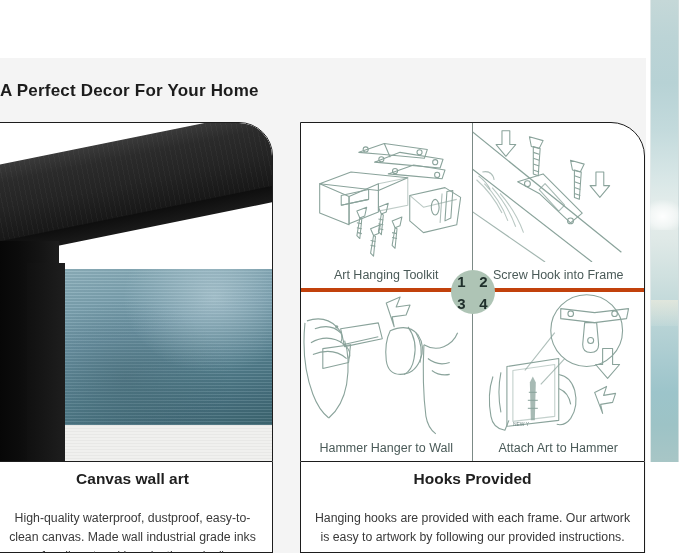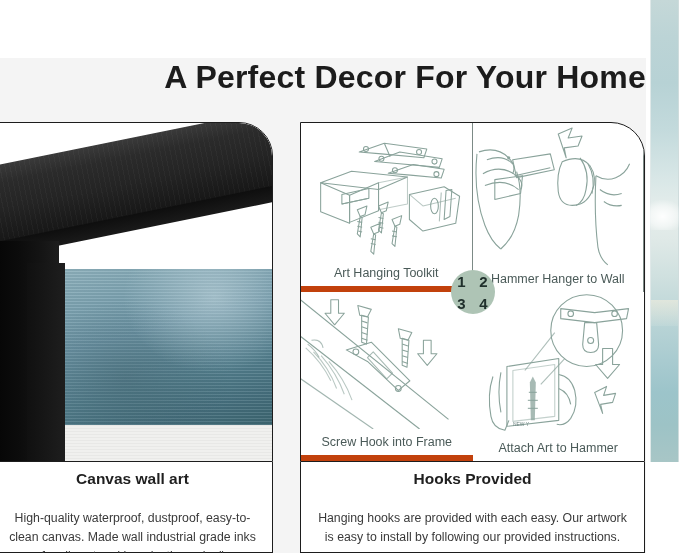--- a/index.html
+++ b/index.html
@@ -33,23 +33,23 @@
     background:radial-gradient(ellipse at 40% 55%, rgba(255,255,255,.95) 0%, rgba(255,255,255,.5) 45%, rgba(255,255,255,0) 75%);
   }
   .right-strip .horizon {
     position:absolute; left:0; top:300px; width:100%; height:26px;
     background:linear-gradient(to bottom, rgba(247,240,222,.55), rgba(210,226,224,.25));
   }
   .right-strip-below { position:absolute; left:650px; top:462px; width:29px; height:91px; background:#ffffff; }
 
   
   .title {
-    position:absolute; left:0; top:59px; width:646px;
-    text-align:right;
-    font-size:32px; font-weight:bold; color:#1c1c1c;
+    position:absolute; left:0; top:81px; width:646px;
+    text-align:left;
+    font-size:17px; font-weight:bold; color:#1c1c1c;
     letter-spacing:.2px;
   }
 
   
   .card-left {
     position:absolute; left:-8px; top:122px; width:281px; height:340px;
     background:#ffffff;
     border:1px solid #1d1d1d;
     border-top-right-radius:34px;
     overflow:hidden;
@@ -117,21 +117,21 @@
     overflow:hidden;
   }
   .grid {
     position:absolute; inset:0;
     display:grid;
     grid-template-columns:1fr 1fr;
     grid-template-rows:1fr 1fr;
   }
   .panel { position:relative; overflow:hidden; }
   .panel.b-r { border-right:1px solid #7c8a86; }
-  .panel.b-b { border-bottom:6px solid #c2410c; }
+  .panel.b-b { border-bottom:4px solid #c2410c; }
   .panel-art { position:absolute; left:0; top:0; right:0; bottom:26px; }
   .panel-art svg { width:100%; height:100%; display:block; }
   .panel-label {
     position:absolute; left:0; right:0; bottom:6px;
     text-align:center;
     font-size:12.5px; color:#4a5a58; white-space:nowrap;
   }
   .center-badge {
     position:absolute; left:50%; top:50%; width:44px; height:44px;
     margin-left:-22px; margin-top:-22px;
@@ -243,20 +243,58 @@
             <path d="M110 74 l36 -8 l16 10 l-4 28 l-34 8 l-14 -12 z"></path>
             <path d="M110 74 l14 12 l34 -8" opacity=".6"></path>
             <path d="M143 72 l-2 30" opacity=".7"></path>
             <ellipse cx="136" cy="86" rx="4" ry="8"></ellipse>
             <path d="M148 70 l-2 30 l6 -3 l2 -28 z"></path>
           </svg>
         </div>
         <div class="panel-label">Art Hanging Toolkit</div>
       </div>
 
+      <div class="panel b-b">
+        <div class="panel-art">
+          <svg viewBox="0 0 172 142" fill="none" stroke="#8aa39b" stroke-width="1.1" stroke-linejoin="round">
+
+            <path d="M-6 6 L150 132" stroke-width="1.2"></path>
+            <path d="M-6 44 L120 142" stroke-width="1.2"></path>
+            <path d="M-6 88 L72 142" stroke-width="1.2" opacity=".8"></path>
+
+            <path d="M2 58 q16 14 26 34" opacity=".6"></path>
+            <path d="M10 62 q16 16 24 38" opacity=".6"></path>
+            <path d="M18 66 q16 18 24 40" opacity=".6"></path>
+            <path d="M26 72 q16 18 24 40" opacity=".6"></path>
+            <path d="M4 54 q8 6 12 14" opacity=".7"></path>
+            <path d="M8 50 q10 -2 12 8" opacity=".7"></path>
+
+            <path d="M44 60 l26 -8 l40 40 l-12 10 l-32 -30 z"></path>
+            <circle cx="54" cy="62" r="3"></circle>
+            <circle cx="98" cy="100" r="3"></circle>
+            <path d="M66 68 l20 22 l6 -6 l-20 -22 z" opacity=".75"></path>
+
+            <g>
+              <path d="M56 14 l14 4 l-4 8 l-8 -2 z"></path>
+              <path d="M60 24 l0 28 l5 2 l2 -28 z"></path>
+              <path d="M60 30 l6 2 M60 36 l6 2 M60 42 l6 2 M60 48 l6 2"></path>
+            </g>
+            <g>
+              <path d="M98 38 l14 4 l-4 8 l-8 -2 z"></path>
+              <path d="M102 48 l0 28 l5 2 l2 -28 z"></path>
+              <path d="M102 54 l6 2 M102 60 l6 2 M102 66 l6 2 M102 72 l6 2"></path>
+            </g>
+
+            <path d="M28 8 l0 14 l-6 0 l10 12 l10 -12 l-6 0 l0 -14 z"></path>
+            <path d="M124 50 l0 14 l-6 0 l10 12 l10 -12 l-6 0 l0 -14 z"></path>
+          </svg>
+        </div>
+        <div class="panel-label">Screw Hook into Frame</div>
+      </div>
+
       <div class="panel b-r">
         <div class="panel-art">
           <svg viewBox="0 0 172 142" fill="none" stroke="#8aa39b" stroke-width="1.1" stroke-linejoin="round">
 
             <path d="M6 28 q18 -6 30 6 q8 8 4 16"></path>
             <path d="M14 36 q16 -6 26 4"></path>
             <path d="M10 50 q18 -10 34 2 q8 8 4 14"></path>
             <path d="M12 62 q20 -8 34 4"></path>
             <path d="M4 30 q-4 40 8 72 q6 16 16 24"></path>
             <path d="M28 126 q14 -12 18 -34 q4 -26 -2 -44"></path>
@@ -273,58 +311,20 @@
             <path d="M128 66 q10 8 22 4"></path>
             <path d="M132 78 q8 6 18 4"></path>
             <path d="M124 52 q-2 40 2 72 q2 12 10 18"></path>
 
             <path d="M86 10 l14 -6 l-4 10 l14 -2 l-4 10 l-14 2 l2 10 z"></path>
           </svg>
         </div>
         <div class="panel-label">Hammer Hanger to Wall</div>
       </div>
 
-      <div class="panel b-b">
-        <div class="panel-art">
-          <svg viewBox="0 0 172 142" fill="none" stroke="#8aa39b" stroke-width="1.1" stroke-linejoin="round">
-
-            <path d="M-6 6 L150 132" stroke-width="1.2"></path>
-            <path d="M-6 44 L120 142" stroke-width="1.2"></path>
-            <path d="M-6 88 L72 142" stroke-width="1.2" opacity=".8"></path>
-
-            <path d="M2 58 q16 14 26 34" opacity=".6"></path>
-            <path d="M10 62 q16 16 24 38" opacity=".6"></path>
-            <path d="M18 66 q16 18 24 40" opacity=".6"></path>
-            <path d="M26 72 q16 18 24 40" opacity=".6"></path>
-            <path d="M4 54 q8 6 12 14" opacity=".7"></path>
-            <path d="M8 50 q10 -2 12 8" opacity=".7"></path>
-
-            <path d="M44 60 l26 -8 l40 40 l-12 10 l-32 -30 z"></path>
-            <circle cx="54" cy="62" r="3"></circle>
-            <circle cx="98" cy="100" r="3"></circle>
-            <path d="M66 68 l20 22 l6 -6 l-20 -22 z" opacity=".75"></path>
-
-            <g>
-              <path d="M56 14 l14 4 l-4 8 l-8 -2 z"></path>
-              <path d="M60 24 l0 28 l5 2 l2 -28 z"></path>
-              <path d="M60 30 l6 2 M60 36 l6 2 M60 42 l6 2 M60 48 l6 2"></path>
-            </g>
-            <g>
-              <path d="M98 38 l14 4 l-4 8 l-8 -2 z"></path>
-              <path d="M102 48 l0 28 l5 2 l2 -28 z"></path>
-              <path d="M102 54 l6 2 M102 60 l6 2 M102 66 l6 2 M102 72 l6 2"></path>
-            </g>
-
-            <path d="M28 8 l0 14 l-6 0 l10 12 l10 -12 l-6 0 l0 -14 z"></path>
-            <path d="M124 50 l0 14 l-6 0 l10 12 l10 -12 l-6 0 l0 -14 z"></path>
-          </svg>
-        </div>
-        <div class="panel-label">Screw Hook into Frame</div>
-      </div>
-
       <div class="panel">
         <div class="panel-art">
           <svg viewBox="0 0 172 142" fill="none" stroke="#8aa39b" stroke-width="1.1" stroke-linejoin="round">
 
             <circle cx="114" cy="38" r="36"></circle>
             <path d="M88 16 l34 4 l34 -4 l-2 10 l-32 4 l-34 -4 z"></path>
             <circle cx="98" cy="21" r="2.8"></circle>
             <circle cx="142" cy="21" r="2.8"></circle>
             <path d="M112 30 l-2 22 q0 8 8 8 q8 0 8 -8 l-2 -22 z"></path>
             <circle cx="118" cy="48" r="3"></circle>
@@ -360,16 +360,16 @@
     </div>
   </div>
 
   <div class="txt-left">
     <div class="blk-title">Canvas wall art</div>
     <div class="blk-body">High-quality waterproof, dustproof, easy-to-clean canvas. Made wall industrial grade inks for vibrant and long-lasting color."</div>
   </div>
 
   <div class="txt-right">
     <div class="blk-title">Hooks Provided</div>
-    <div class="blk-body">Hanging hooks are provided with each easy. Our artwork is easy to install by following our provided instructions.</div>
+    <div class="blk-body">Hanging hooks are provided with each frame. Our artwork is easy to artwork by following our provided instructions.</div>
   </div>
 
 </div>
 
 </body></html>

